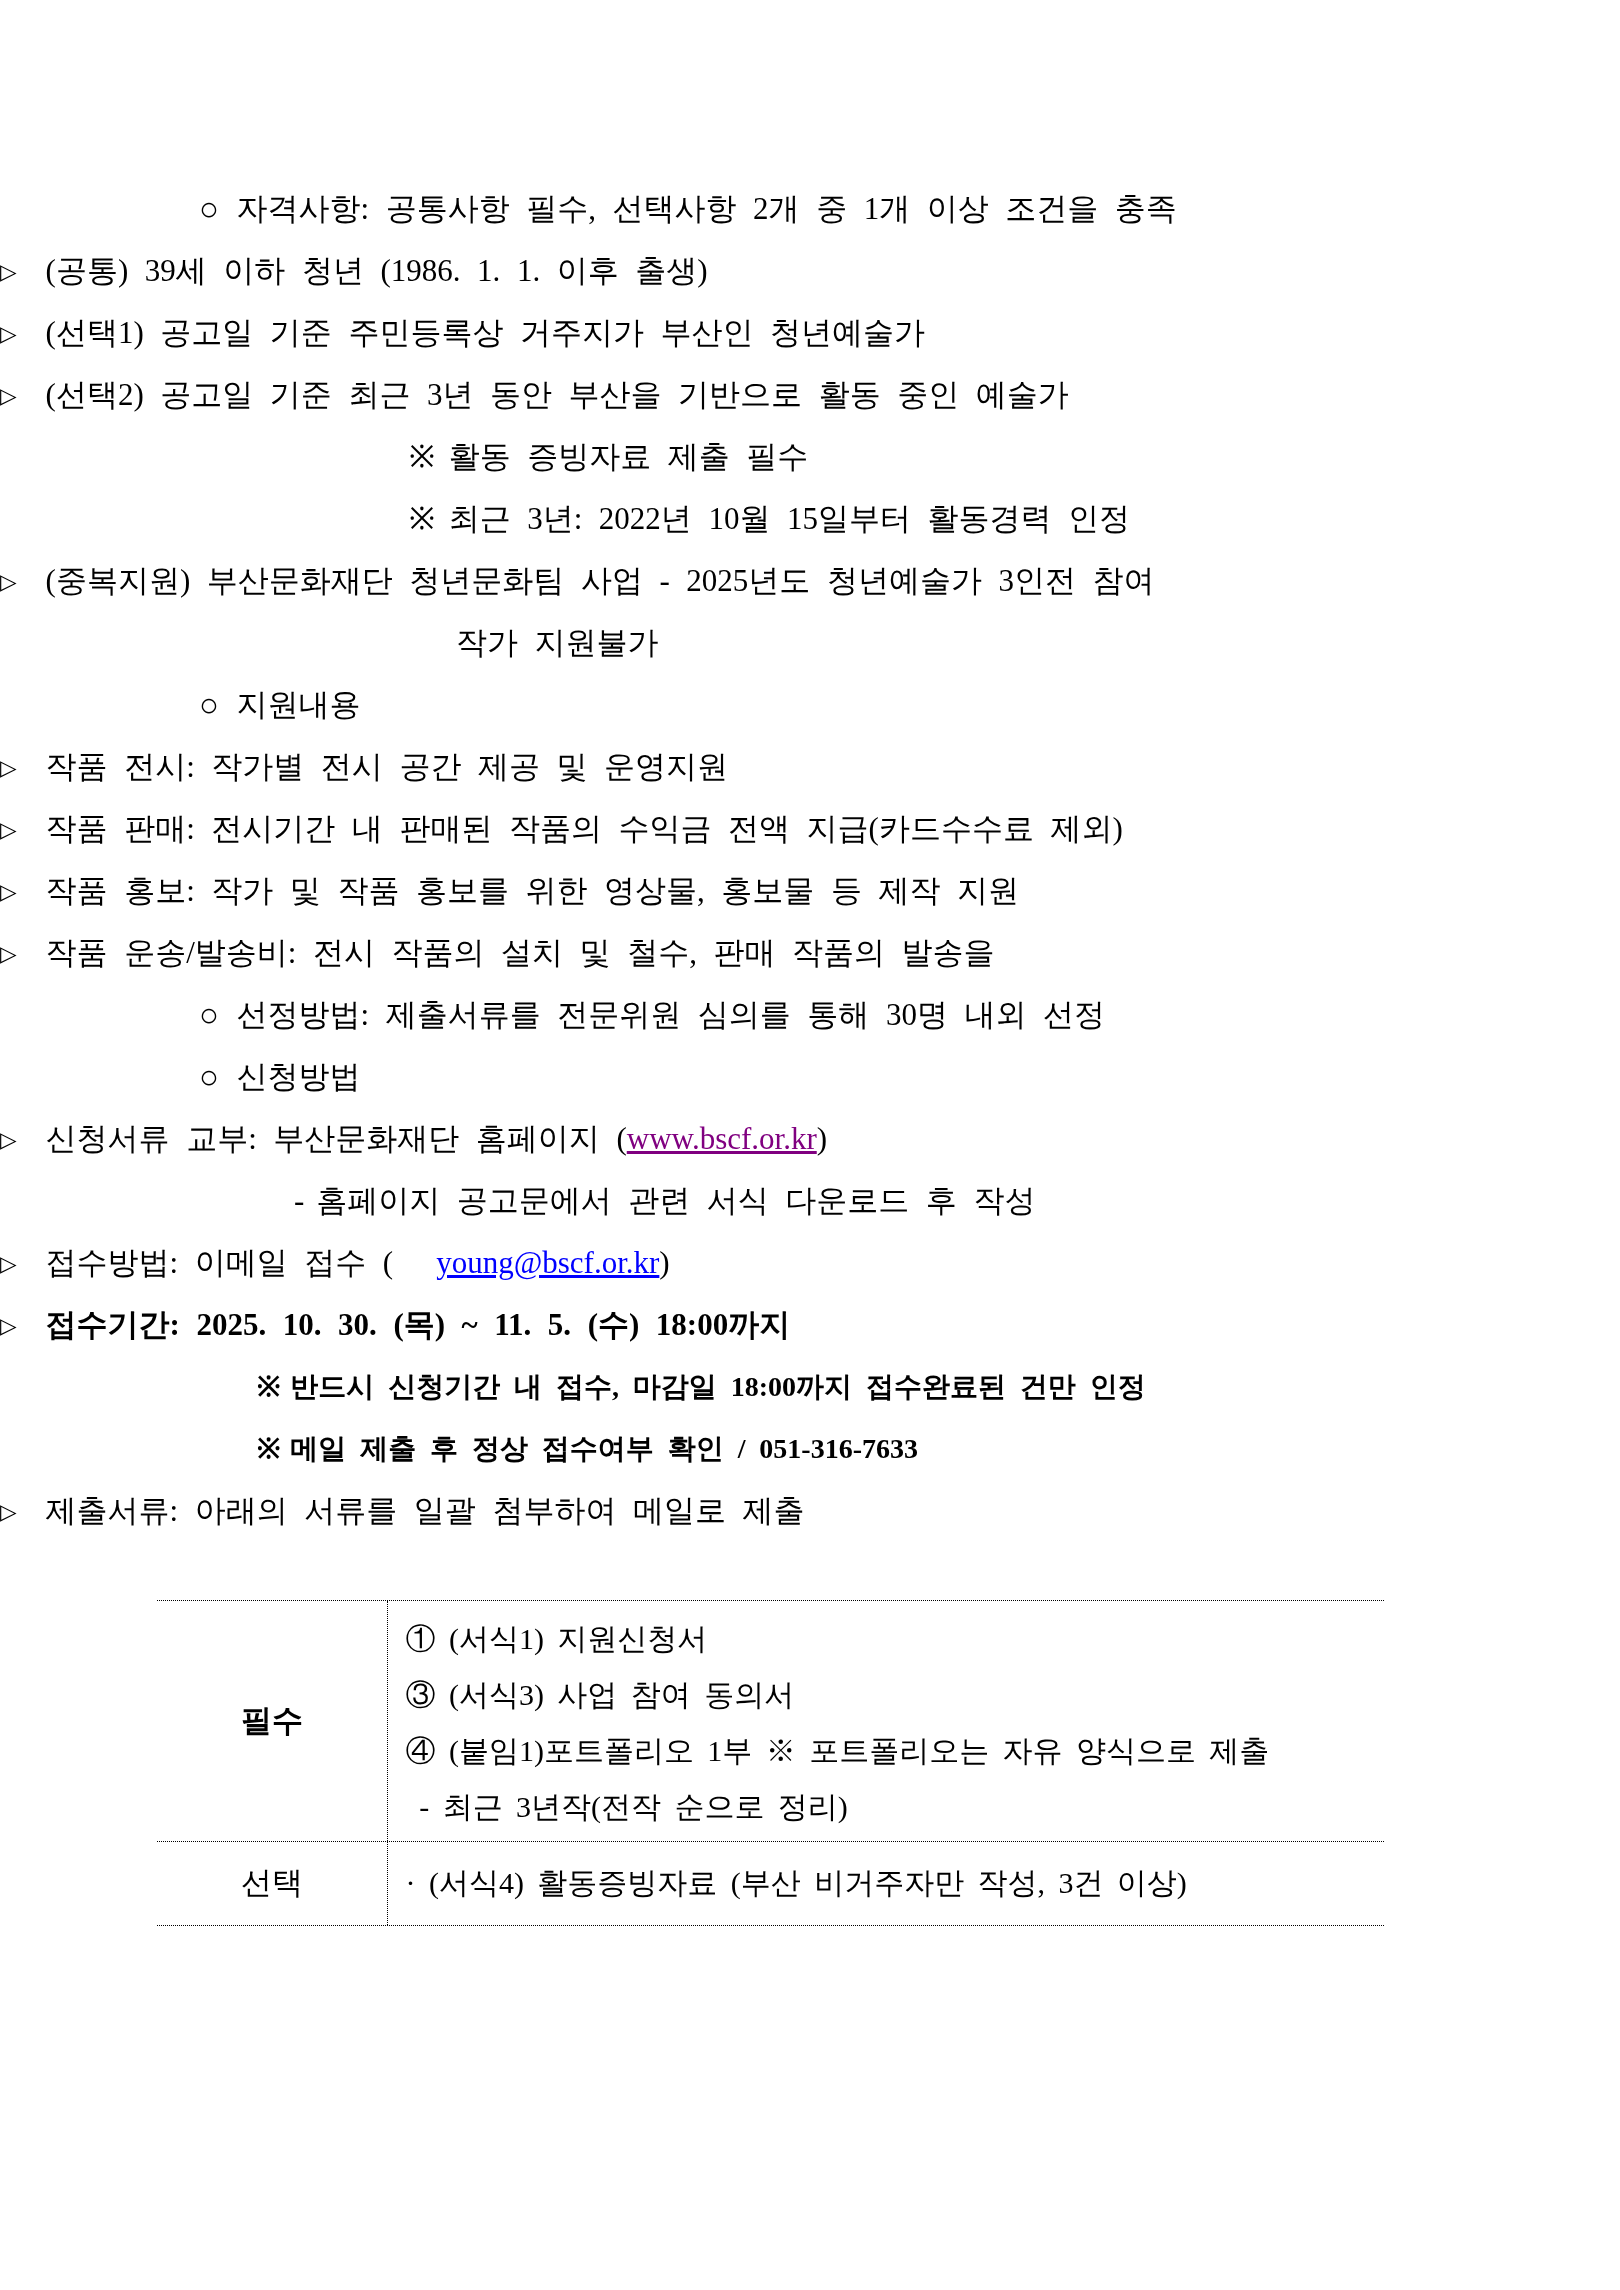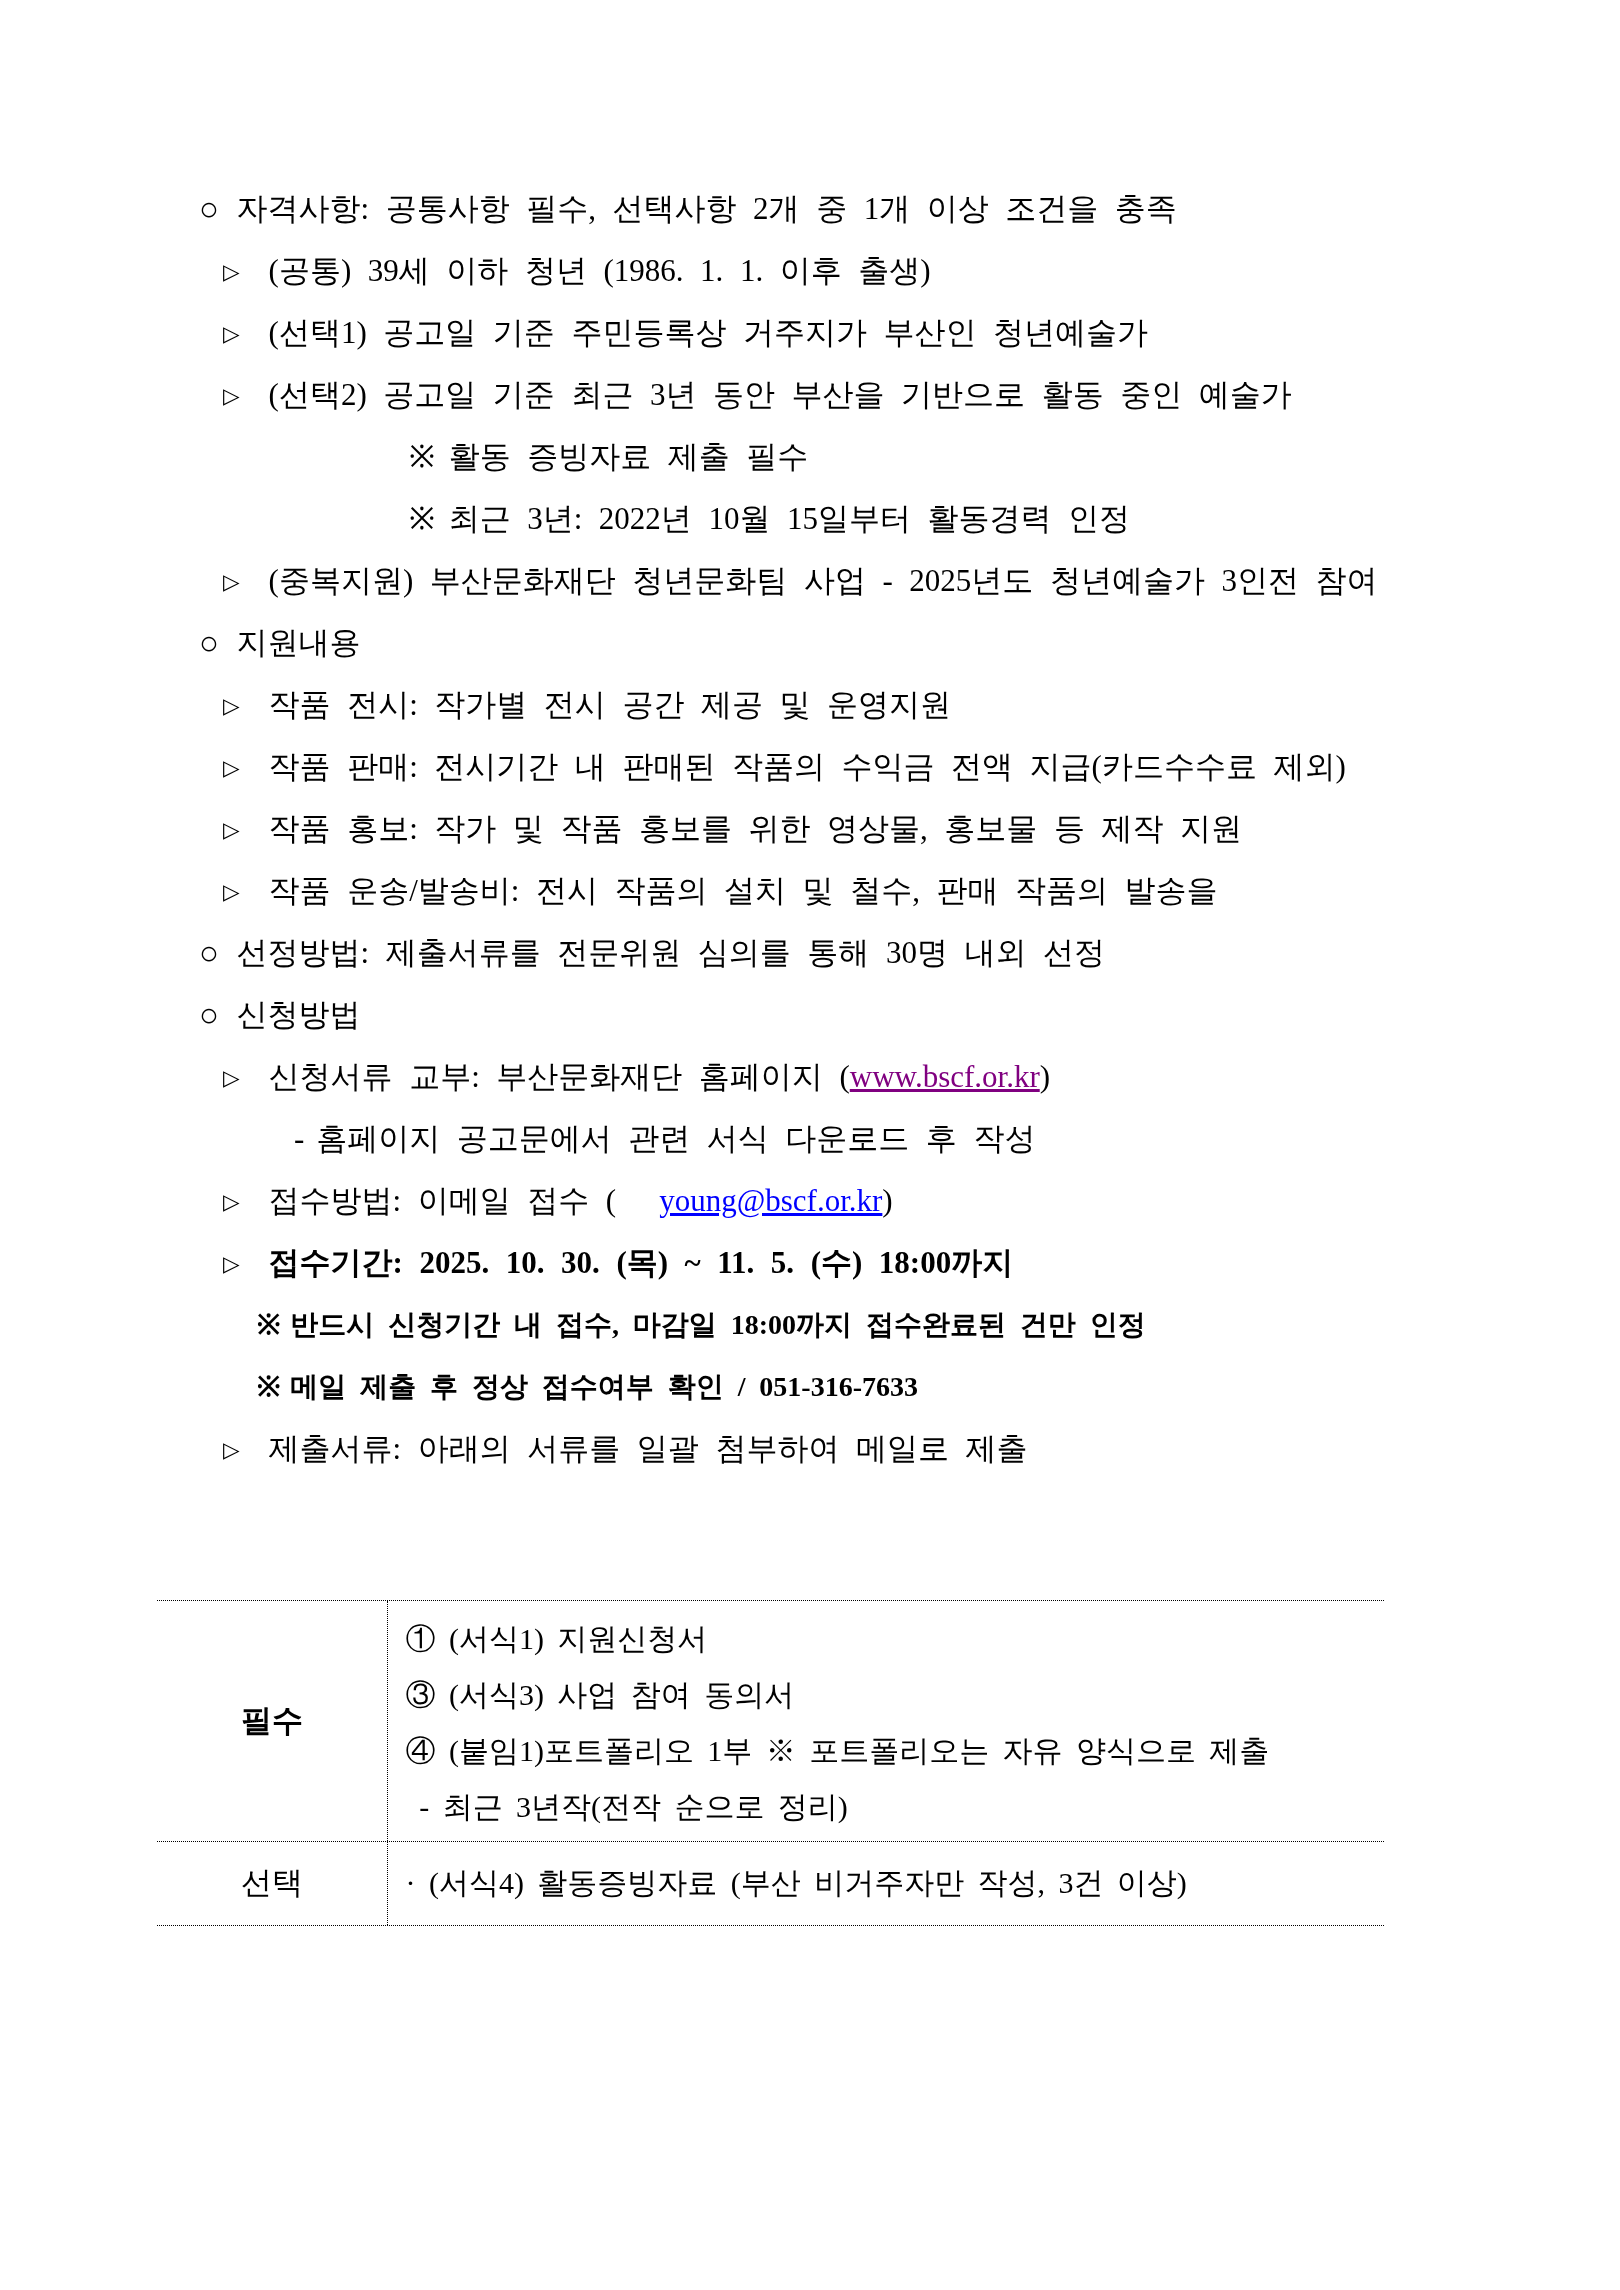--- a/index.html
+++ b/index.html
@@ -15,21 +15,21 @@
   .content { position: absolute; top: 178px; left: 0; width: 1584px; }
   .line {
     height: 62px;
     line-height: 62px;
     font-size: 31px;
     white-space: nowrap;
     word-spacing: 8.8px;
   }
   
   .ind-main  { padding-left: 199px; }
-  .ind-sub   { padding-left: 223px; }
+  .ind-sub   { }
   .ind-note  { padding-left: 409px; }
   .ind-cont1 { padding-left: 456px; }
   .ind-cont2 { padding-left: 614px; }
   .ind-dash  { padding-left: 254px; margin-left: 40px; }
   .ind-noteb { padding-left: 257px; }
   
   .marker { display: inline-block; }
   .m-circle { font-size: 33px; margin-right: 17.6px; vertical-align: -1px; }
   .m-tri    { font-size: 21.6px; margin-right: 29px; vertical-align: 2px; }
   .m-ref    { margin-right: 13.7px; }
@@ -94,20 +94,23 @@
     </div>
 
     <div class="line ind-note">
       <span class="marker m-ref">※</span><span>최근 3년: 2022년 10월 15일부터 활동경력 인정</span>
     </div>
 
     <div class="line ind-sub">
       <span class="marker m-tri">▷</span><span>(중복지원) 부산문화재단 청년문화팀 사업 - 2025년도 청년예술가 3인전 참여</span>
     </div>
 
+    <div class="line ind-cont1">
+      <span>작가 지원불가</span>
+    </div>
 
     <div class="line ind-main">
       <span class="marker m-circle">○</span><span>지원내용</span>
     </div>
 
     <div class="line ind-sub">
       <span class="marker m-tri">▷</span><span>작품 전시: 작가별 전시 공간 제공 및 운영지원</span>
     </div>
 
     <div class="line ind-sub">

